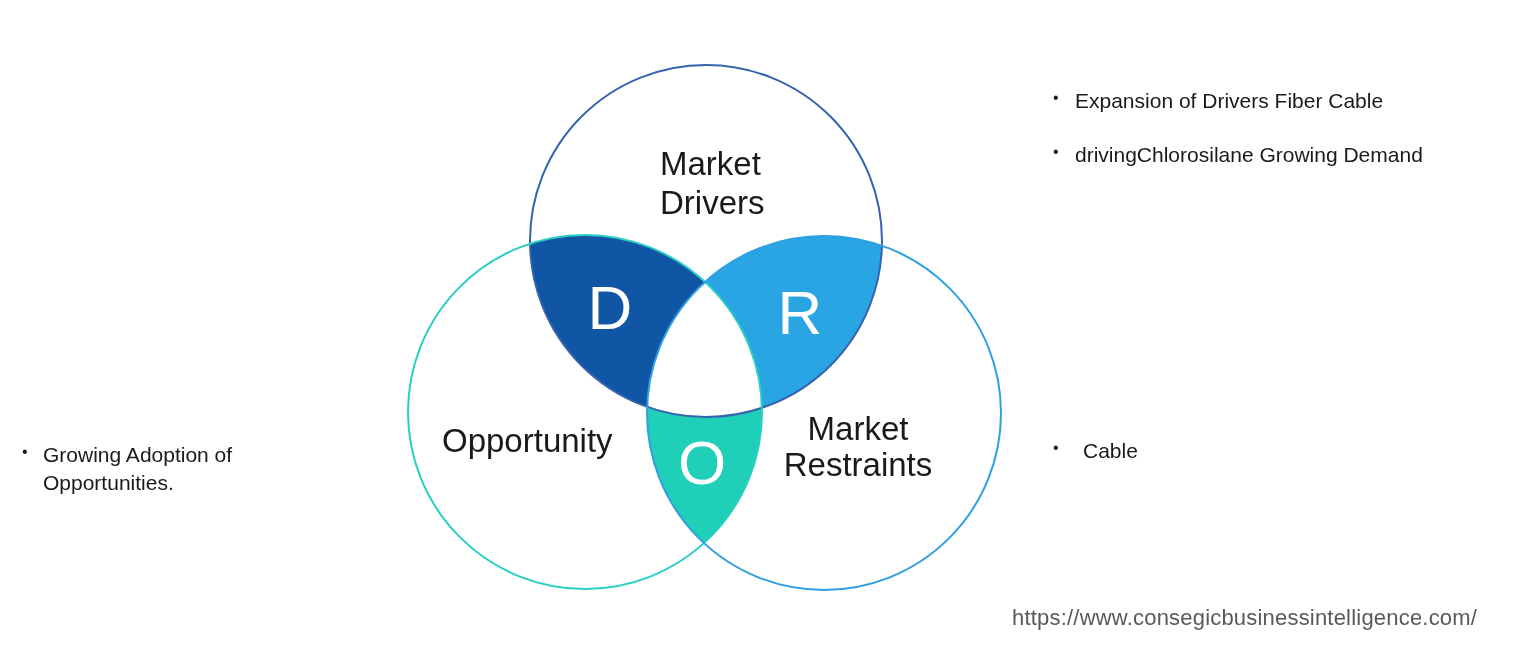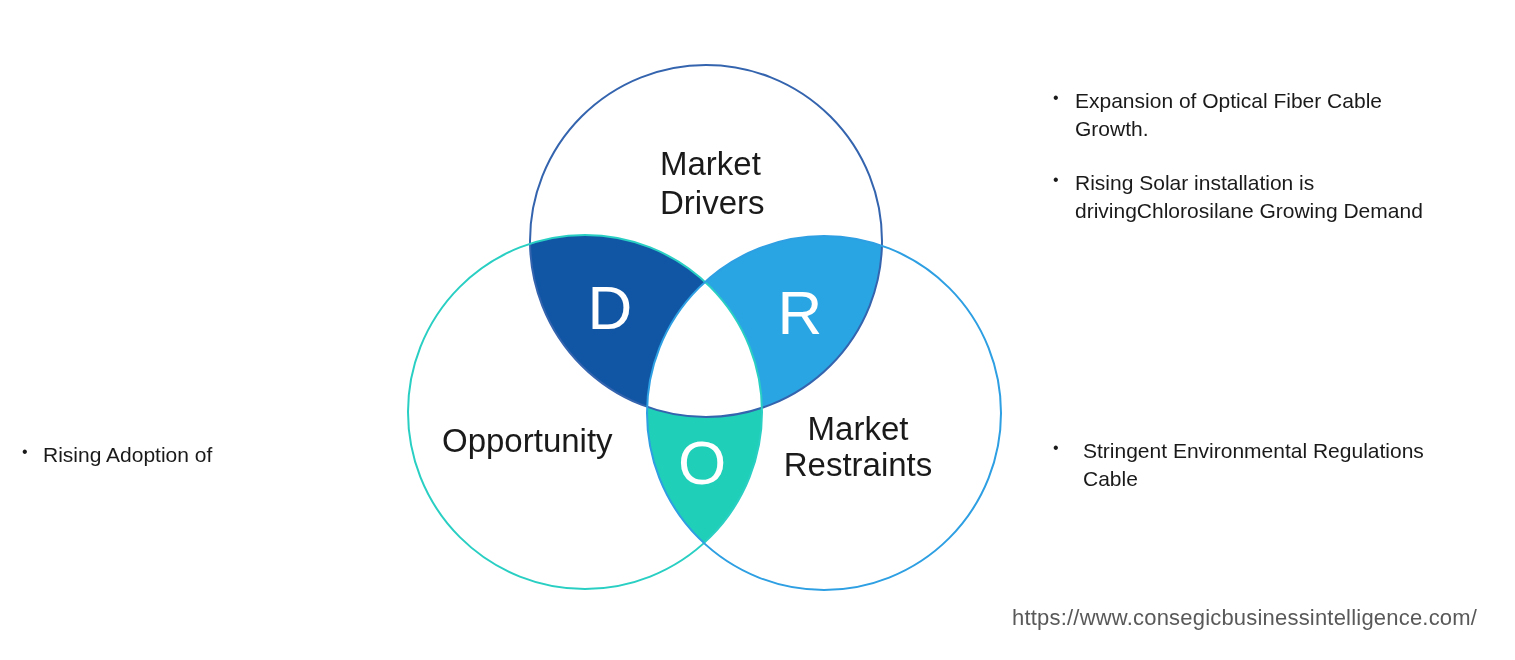--- a/index.html
+++ b/index.html
@@ -117,40 +117,38 @@
 
     <text class="venn-label" x="442" y="452">Opportunity</text>
 
     <text class="venn-label middle" x="858" y="440">Market</text>
     <text class="venn-label middle" x="858" y="476">Restraints</text>
   </svg>
 
   <div class="note left-note">
     <div class="note-item">
       <span class="bullet">•</span>
-      <span class="note-line">Rising Adoption of</span>
+      <span class="note-line">Growing Adoption of</span>
+      <span class="note-line">Opportunities.</span>
     </div>
   </div>
 
   <div class="note right-top-note">
     <div class="note-item">
       <span class="bullet">•</span>
-      <span class="note-line">Expansion of Optical Fiber Cable</span>
-      <span class="note-line">Growth.</span>
+      <span class="note-line">Expansion of Drivers Fiber Cable</span>
     </div>
     <div class="note-item">
       <span class="bullet">•</span>
-      <span class="note-line">Rising Solar installation is</span>
       <span class="note-line">drivingChlorosilane Growing Demand</span>
     </div>
   </div>
 
   <div class="note right-bottom-note">
     <div class="note-item">
       <span class="bullet">•</span>
-      <span class="note-line">Stringent Environmental Regulations</span>
       <span class="note-line">Cable</span>
     </div>
   </div>
 
   <div class="footer-url">https://www.consegicbusinessintelligence.com/</div>
 
 </div>
 
 </body></html>

